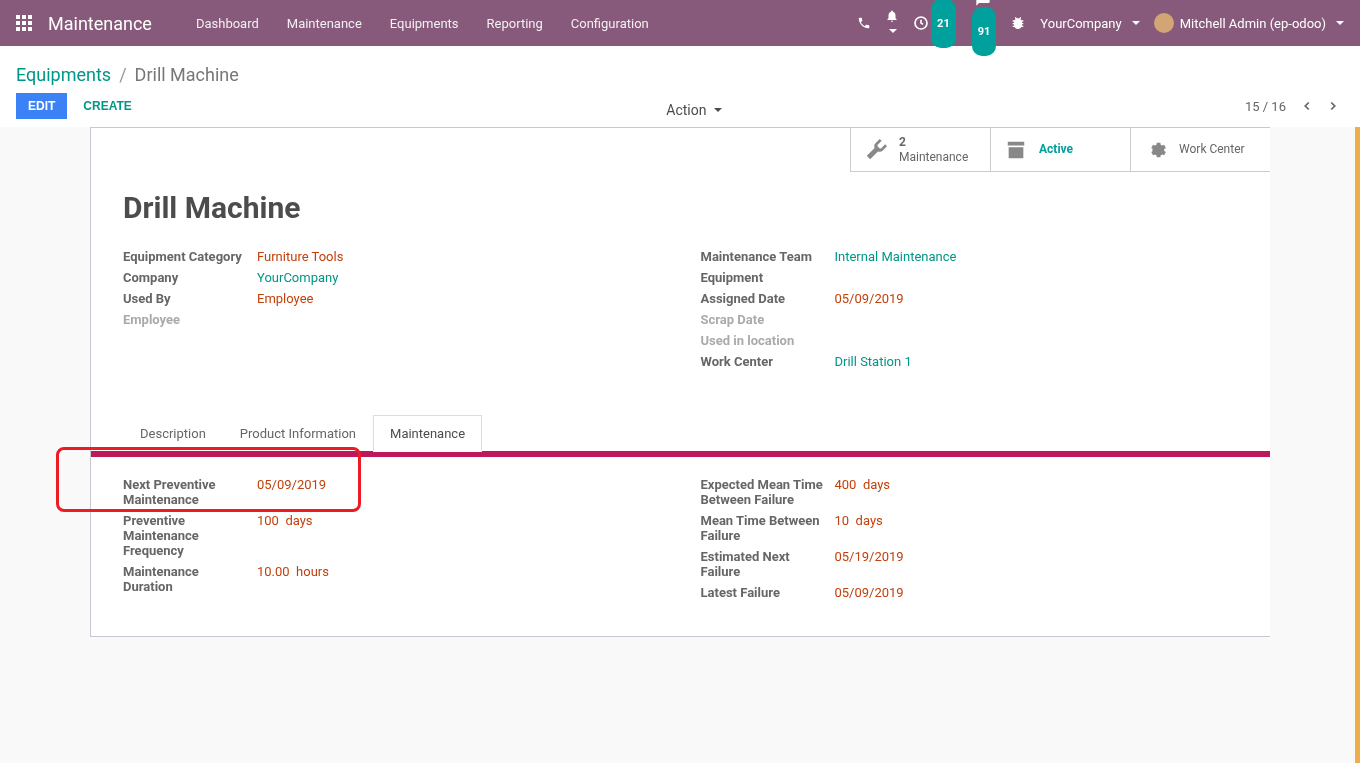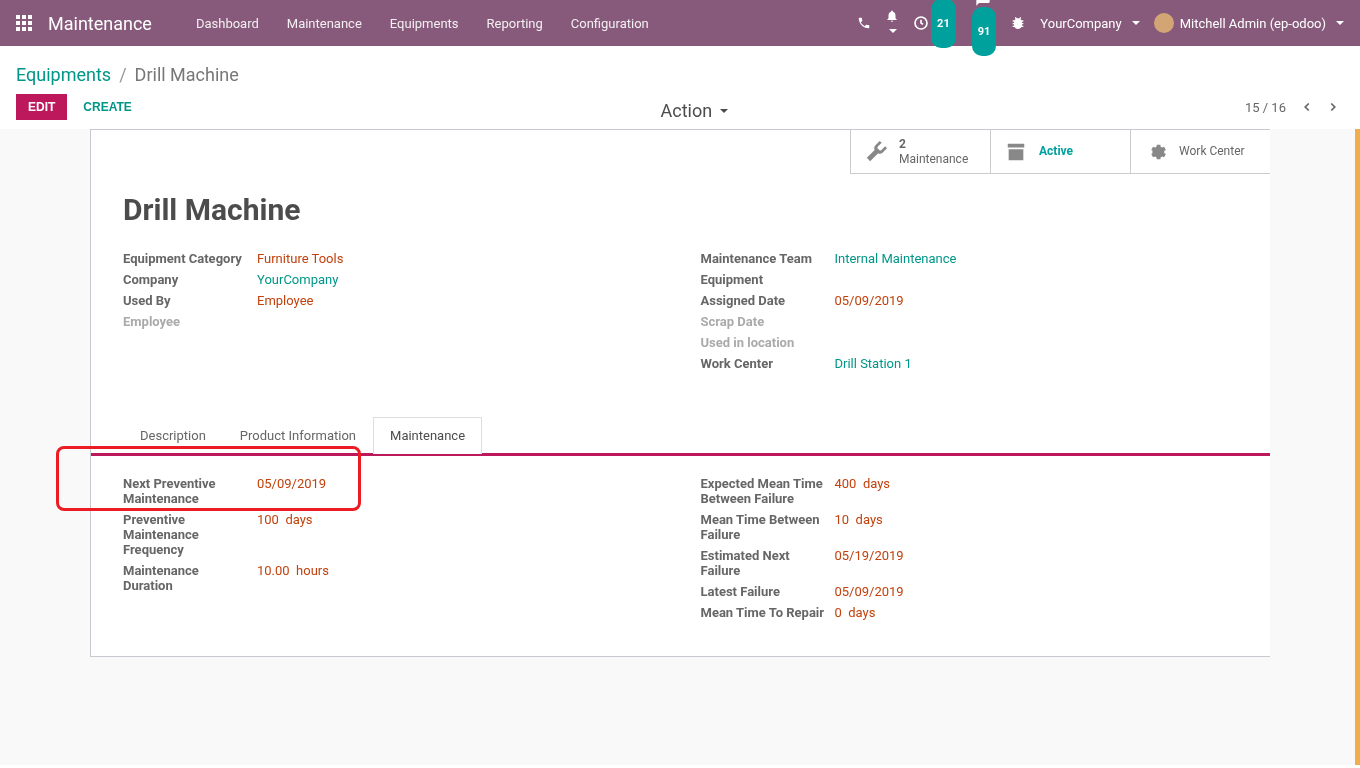--- a/index.html
+++ b/index.html
@@ -99,40 +99,40 @@
     .breadcrumb-current {
       color: #777;
     }
     .control-panel-row {
       display: flex;
       align-items: center;
       justify-content: space-between;
     }
     .cp-left { display: flex; gap: 4px; }
     .btn-edit {
-      background: #be185d;
+      background: #3b82f6;
       color: #fff;
       border: none;
       padding: 6px 12px;
       font-size: 12px;
       font-weight: bold;
       cursor: pointer;
     }
     .btn-create {
       background: transparent;
       color: #009688;
       border: none;
       padding: 6px 12px;
       font-size: 12px;
       font-weight: bold;
       cursor: pointer;
     }
     .cp-center {
       color: #4c4c4c;
-      font-size: 18px;
+      font-size: 14px;
       cursor: pointer;
       display: flex;
       align-items: center;
       gap: 4px;
       margin-top: 7px;
     }
     .cp-right {
       display: flex;
       align-items: center;
       gap: 12px;
@@ -241,21 +241,21 @@
     .field-label.muted { color: #aaa; }
     .field-value {
       flex: 1;
       color: #c2410c;
     }
     .field-value.link { color: #009688; }
 
     
     .tabs {
       display: flex;
-      border-bottom: 3px solid #be185d;
+      border-bottom: 6px solid #be185d;
       padding: 0 32px;
       margin-top: 20px;
       align-items: flex-end;
     }
     .tab {
       padding: 10px 16px;
       cursor: pointer;
       color: #666;
       border: 1px solid transparent;
       margin-bottom: -1px;
@@ -521,26 +521,20 @@
               </span>
             </div>
             <div class="field-row">
               <span class="field-label">Estimated Next Failure</span>
               <span class="field-value">05/19/2019</span>
             </div>
             <div class="field-row">
               <span class="field-label">Latest Failure</span>
               <span class="field-value">05/09/2019</span>
             </div>
-            <div class="field-row">
-              <span class="field-label">Mean Time To Repair</span>
-              <span class="field-value">
-                <span>0</span>&nbsp;&nbsp;<span>days</span>
-              </span>
-            </div>
           </div>
         </div>
 
         <div class="highlight-box" style="left:-35px; top:-10px; width:305px; height:65px;"></div>
       </div>
 
     </div>
   </div>
 </div>
 

